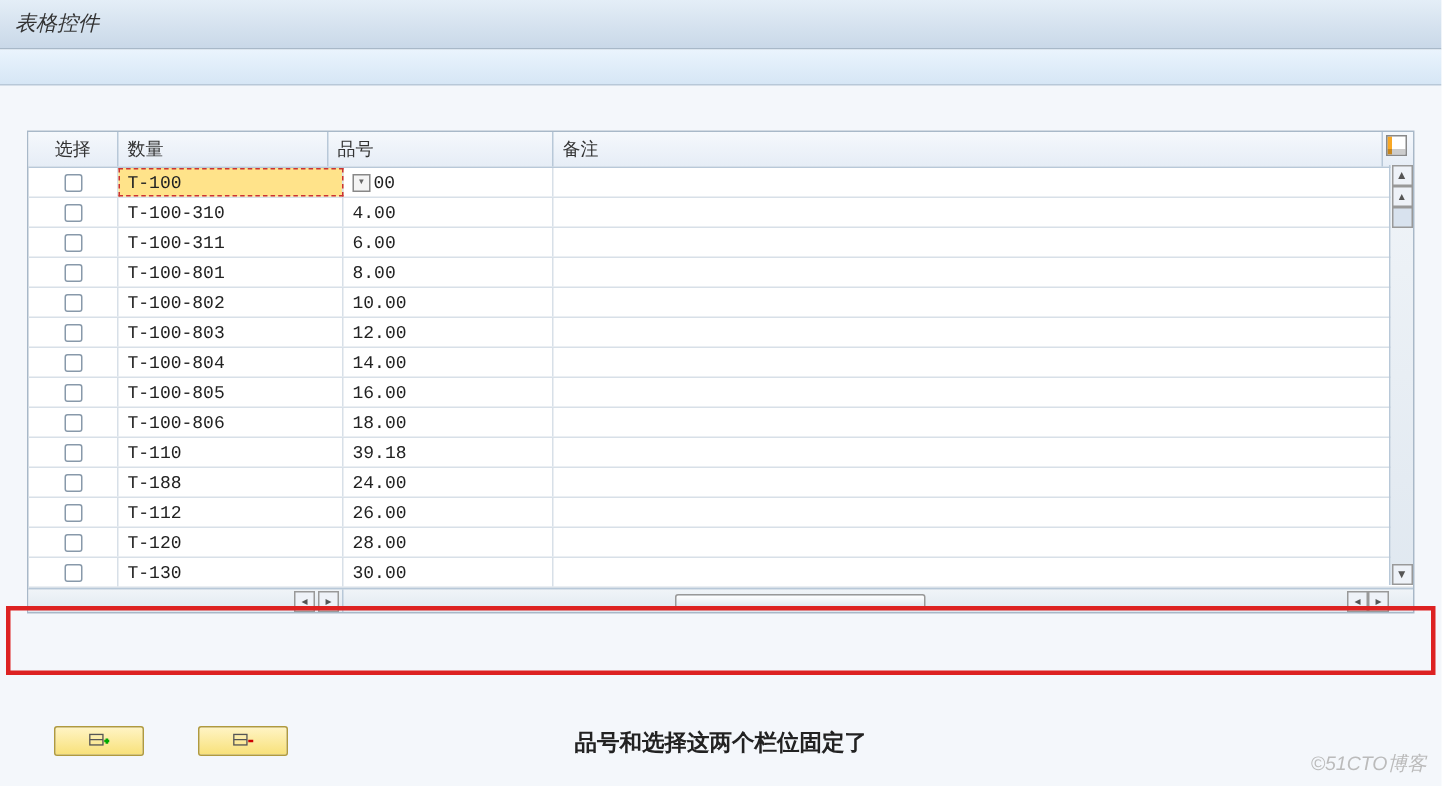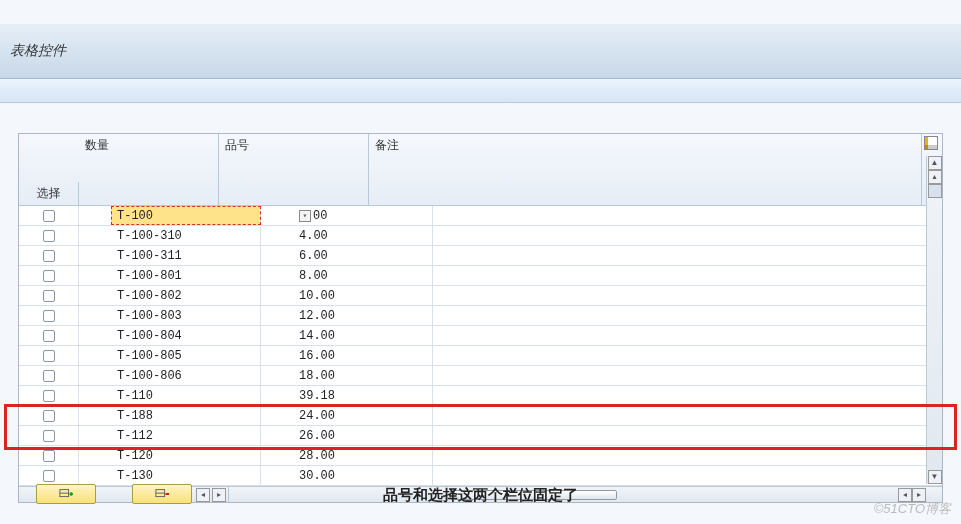--- a/index.html
+++ b/index.html
@@ -9,25 +9,24 @@
     font-size: 12px;
     background: #f4f7fb;
     width: 961px;
     height: 524px;
     overflow: hidden;
     position: relative;
   }
   .title-bar {
     background: linear-gradient(#e4eef7, #c9d8e8);
     border-bottom: 1px solid #a8b8c8;
-    padding: 18px 10px;
+    padding: 7px 10px;
     font-style: italic;
     font-size: 14px;
     color: #333;
-    margin-top: 24px;
   }
   .toolbar-blank {
     height: 24px;
     background: linear-gradient(#eaf4fd,#d6e6f5);
     border-bottom: 1px solid #b8c8d8;
   }
   .spacer { height: 30px; }
   .table-wrap {
     margin: 0 18px;
     border: 1px solid #a8b8c8;
@@ -39,38 +38,37 @@
     background: linear-gradient(#f5f8fc,#e6edf6);
     border-bottom: 1px solid #b8c8d8;
   }
   .th {
     border-right: 1px solid #b8c8d8;
     padding: 3px 6px;
     color: #333;
     font-size: 12px;
     overflow: hidden;
   }
-  .th-sel   { width: 60px; text-align: center; margin-top: 48px; }
+  .th-sel   { width: 60px; text-align: center; }
   .th-item  { width: 150px; }
   .th-qty   { width: 140px; }
   .th-note  { flex: 1; }
   .th-cfg   { width: 20px; border-right: none; padding:2px; }
   .cfg-icon {
     display:inline-block;width:14px;height:14px;
     background: repeating-linear-gradient(90deg,#f9a825 0 3px,#fff 3px 14px),repeating-linear-gradient(0deg,#ccc 0 4px,#fff 4px 14px);
     background-blend-mode: multiply;
     border:1px solid #888;
   }
   .tbody { }
   .tr {
     display: flex;
     border-bottom: 1px solid #d8e0e8;
     height: 20px;
     align-items: center;
-    gap: 32px;
   }
   .td {
     border-right: 1px solid #d8e0e8;
     padding: 1px 6px;
     height: 100%;
     display: flex;
     align-items: center;
     font-family: "Courier New", monospace;
     font-size: 12px;
     color: #222;

